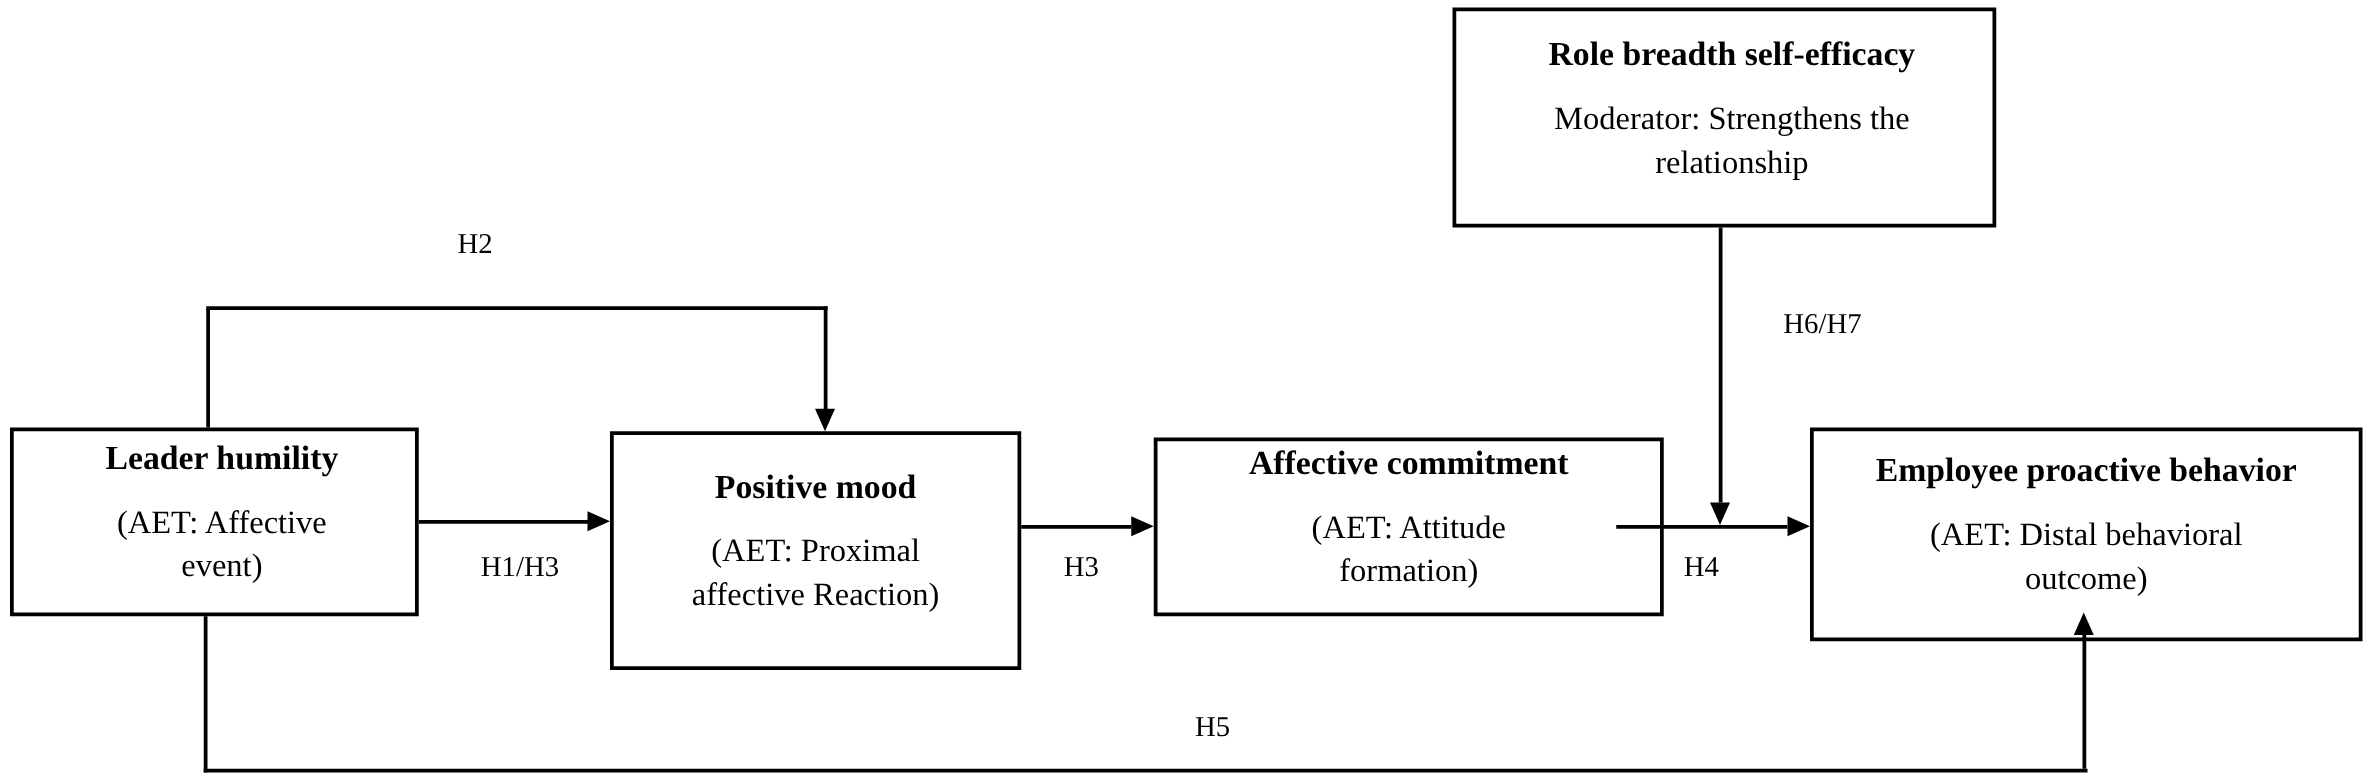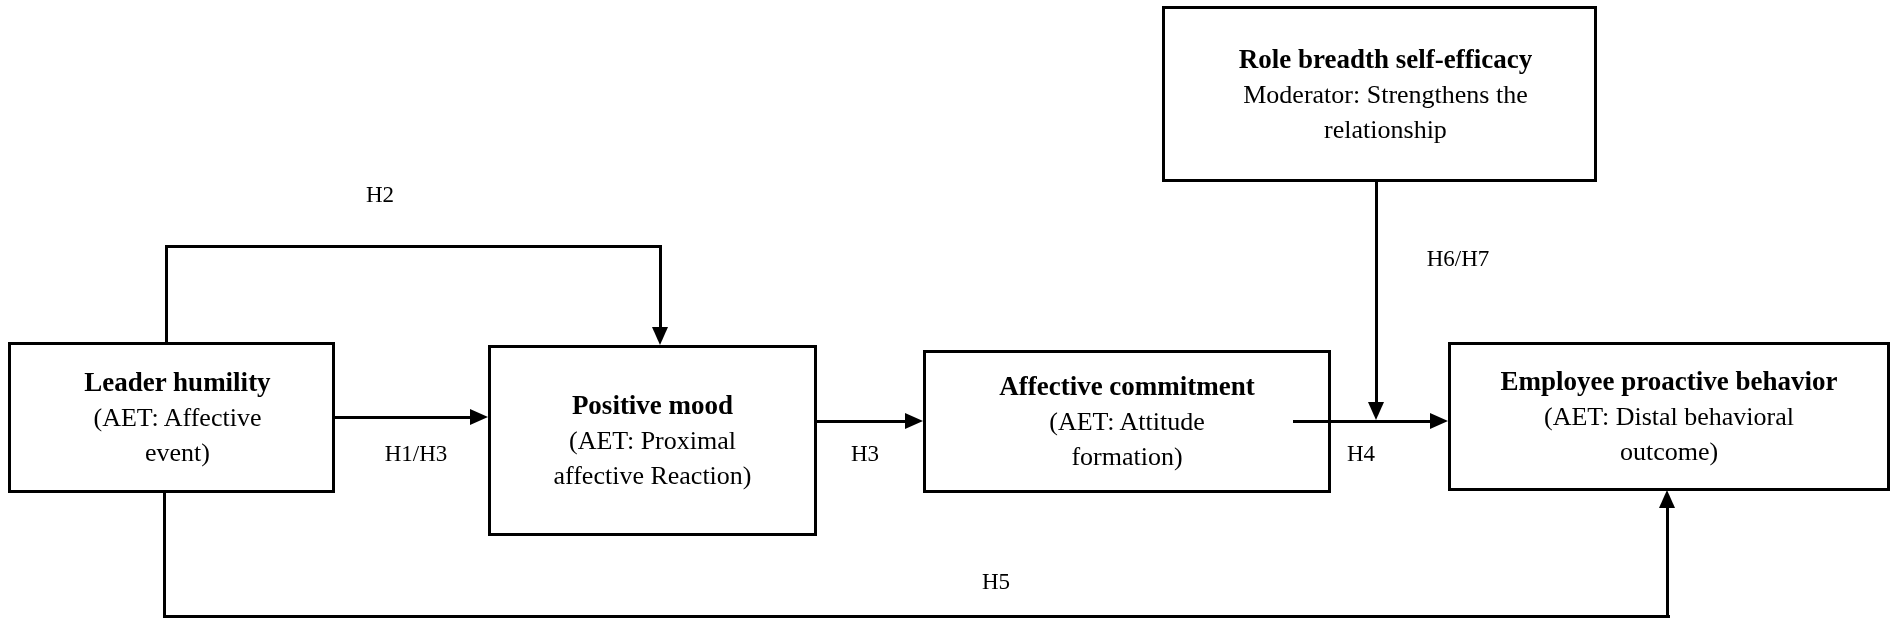--- a/index.html
+++ b/index.html
@@ -28,21 +28,21 @@
     text-align: center;
     line-height: 35px;
     font-size: 26px;
   }
   .box .title {
     font-weight: bold;
     font-size: 27px;
   }
   .box .subtitle {
     font-weight: normal;
-    margin: 0 auto;
+    margin: 16px auto;
   }
   .hline, .vline {
     position: absolute;
     background: #000000;
   }
   .arrowhead {
     position: absolute;
     width: 0;
     height: 0;
   }
@@ -68,21 +68,21 @@
     white-space: nowrap;
   }
 
   
   #box-leader     { left: 8px;    top: 342px; width: 327px; height: 151px; padding-left: 12px; }
   #box-leader .subtitle     { max-width: 210px; font-family: Liberation Serif, serif; }
   #box-mood       { left: 488px;  top: 345px; width: 329px; height: 191px; }
   #box-mood .subtitle       { max-width: 250px; }
   #box-commitment { left: 923px;  top: 350px; width: 408px; height: 143px; }
   #box-commitment .subtitle { max-width: 250px; }
-  #box-behavior   { left: 1448px; top: 342px; width: 442px; height: 149px; }
+  #box-behavior   { left: 1448px; top: 342px; width: 442px; height: 171px; }
   #box-behavior .subtitle   { max-width: 330px; }
   #box-moderator  { left: 1162px; top: 6px;   width: 435px; height: 176px; padding-left: 12px; }
   #box-moderator .subtitle  { max-width: 320px; }
 </style>
 </head>
 <body>
 
 <div id="canvas">
 
   <div class="box" id="box-leader">
@@ -125,19 +125,19 @@
   <div class="vline" style="left:165px; top:247px; width:3px; height:95px;"></div>
   <div class="hline" style="left:165px; top:245px; width:497px; height:3px;"></div>
   <div class="vline" style="left:659px; top:245px; width:3px; height:84px;"></div>
   <div class="arrowhead down" style="left:652px; top:327px;"></div>
   <div class="edge-label" style="left:330px; top:182px; width:100px;">H2</div>
 
   <div class="vline" style="left:163px; top:493px; width:3px; height:125px;"></div>
   <div class="hline" style="left:163px; top:615px; width:1507px; height:3px;"></div>
   <div class="vline" style="left:1666px; top:506px; width:3px; height:109px;"></div>
   <div class="arrowhead up" style="left:1659px; top:490px;"></div>
-  <div class="edge-label" style="left:946px; top:569px; width:100px;">H5</div>
+  <div class="edge-label" style="left:920px; top:569px; width:100px;">H5</div>
 
   <div class="vline" style="left:1375px; top:182px; width:3px; height:220px;"></div>
   <div class="arrowhead down" style="left:1368px; top:402px;"></div>
   <div class="edge-label" style="left:1398px; top:246px; width:120px;">H6/H7</div>
 
 </div>
 
 </body></html>

